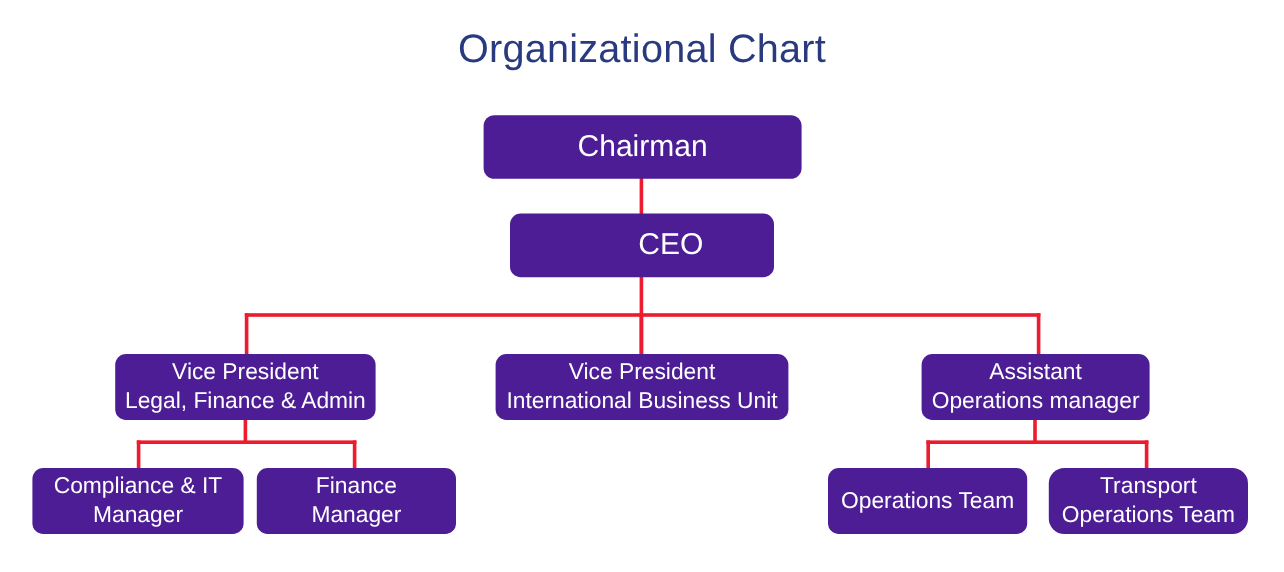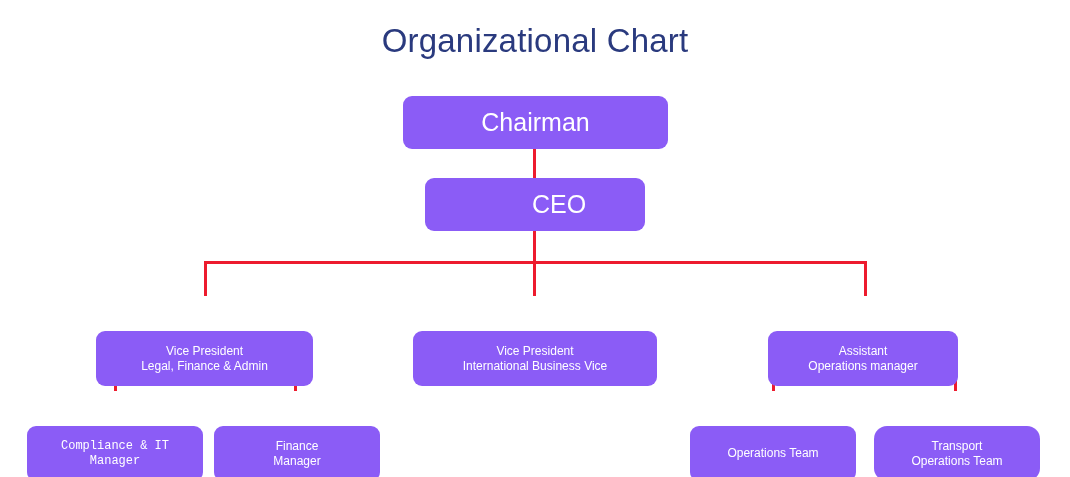--- a/index.html
+++ b/index.html
@@ -25,47 +25,47 @@
     width: 1070px;
     text-align: center;
     font-size: 33px;
     font-weight: 500;
     letter-spacing: 0.2px;
     color: #2A3A7E;
     white-space: nowrap;
   }
   .node {
     position: absolute;
-    background: #8b5cf6;
+    background: #4c1d95;
     color: #ffffff;
     border-radius: 9px;
     display: flex;
     align-items: center;
     justify-content: center;
     text-align: center;
     box-sizing: border-box;
     line-height: 1.22;
     z-index: 3;
   }
   .node .line1, .node .line2 {
     display: block;
     white-space: nowrap;
   }
   .node-lg { font-size: 25px; }
-  .node-sm { font-size: 12px; margin-top: 36px; }
+  .node-sm { font-size: 19px; }
 
   
   #node-chairman { left: 403px;  top: 96px;  width: 265px; height: 53px; }
   #node-ceo      { left: 425px;  top: 178px; width: 220px; height: 53px; padding-left: 48px; }
 
   #node-vp-legal { left: 96px;   top: 295px; width: 217px; height: 55px; }
   #node-vp-intl  { left: 413px;  top: 295px; width: 244px; height: 55px; }
   #node-asst-ops { left: 768px;  top: 295px; width: 190px; height: 55px; align-items: center; }
 
-  #node-compliance { left: 27px;  top: 390px; width: 176px; height: 55px; font-family: Liberation Mono, monospace; }
+  #node-compliance { left: 27px;  top: 390px; width: 176px; height: 55px; }
   #node-finance    { left: 214px; top: 390px; width: 166px; height: 55px; }
   #node-airport    { left: 690px; top: 390px; width: 166px; height: 55px; }
   #node-transport  { left: 874px; top: 390px; width: 166px; height: 55px; border-radius: 13px; }
 
   
   .conn {
     position: absolute;
     background: #ED1B2E;
     z-index: 1;
   }
@@ -134,21 +134,21 @@
   <div class="node node-sm" id="node-vp-legal">
     <span>
       <span class="line1">Vice President</span>
       <span class="line2">Legal, Finance &amp; Admin</span>
     </span>
   </div>
 
   <div class="node node-sm" id="node-vp-intl">
     <span>
       <span class="line1">Vice President</span>
-      <span class="line2">International Business Vice</span>
+      <span class="line2">International Business Unit</span>
     </span>
   </div>
 
   <div class="node node-sm" id="node-asst-ops">
     <span>
       <span class="line1">Assistant</span>
       <span class="line2">Operations manager</span>
     </span>
   </div>
 

